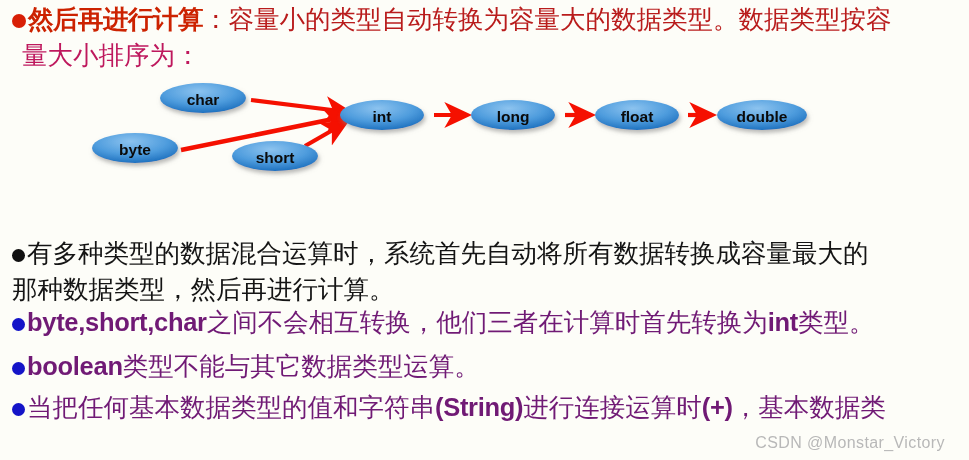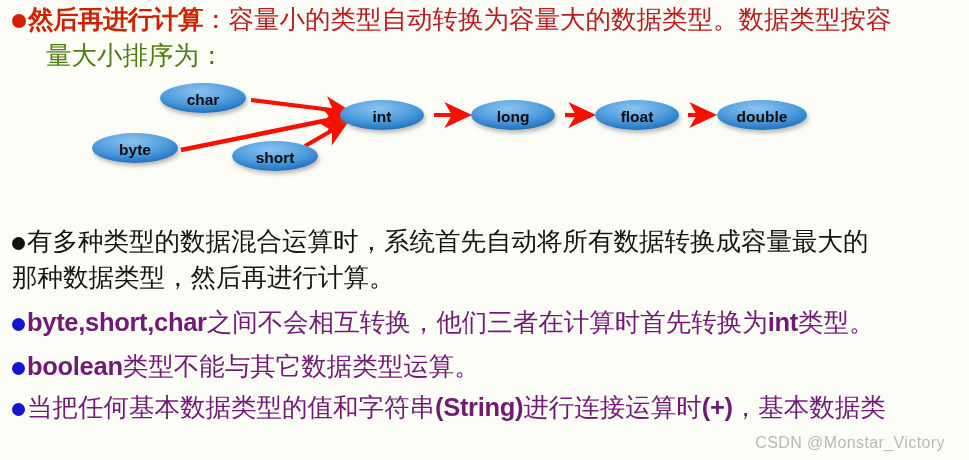--- a/index.html
+++ b/index.html
@@ -51,28 +51,28 @@
   }
   #bullet-auto-convert .dot { background: #d81f06; width: 14px; height: 14px; }
   #bullet-auto-convert .hl {
     color: #cc2200;
     font-weight: bold;
     letter-spacing: -0.5px;
   }
   #bullet-auto-convert .body { color: #b91c1c; }
   #bullet-auto-convert .line2 {
     display: block;
-    margin-left: 34px;
-    color: #4d7c0f;
+    margin-left: 10px;
+    color: #be185d;
   }
 
   
   #bullet-mixed-operation {
     left: 12px;
-    top: 224px;
+    top: 236px;
     width: 957px;
     color: #141414;
   }
   #bullet-mixed-operation .dot { background: #111111; }
   #bullet-mixed-operation .line2 {
     display: block;
   }
 
   
   .blue-bullet { color: #701a75; margin-top: 11px; }

